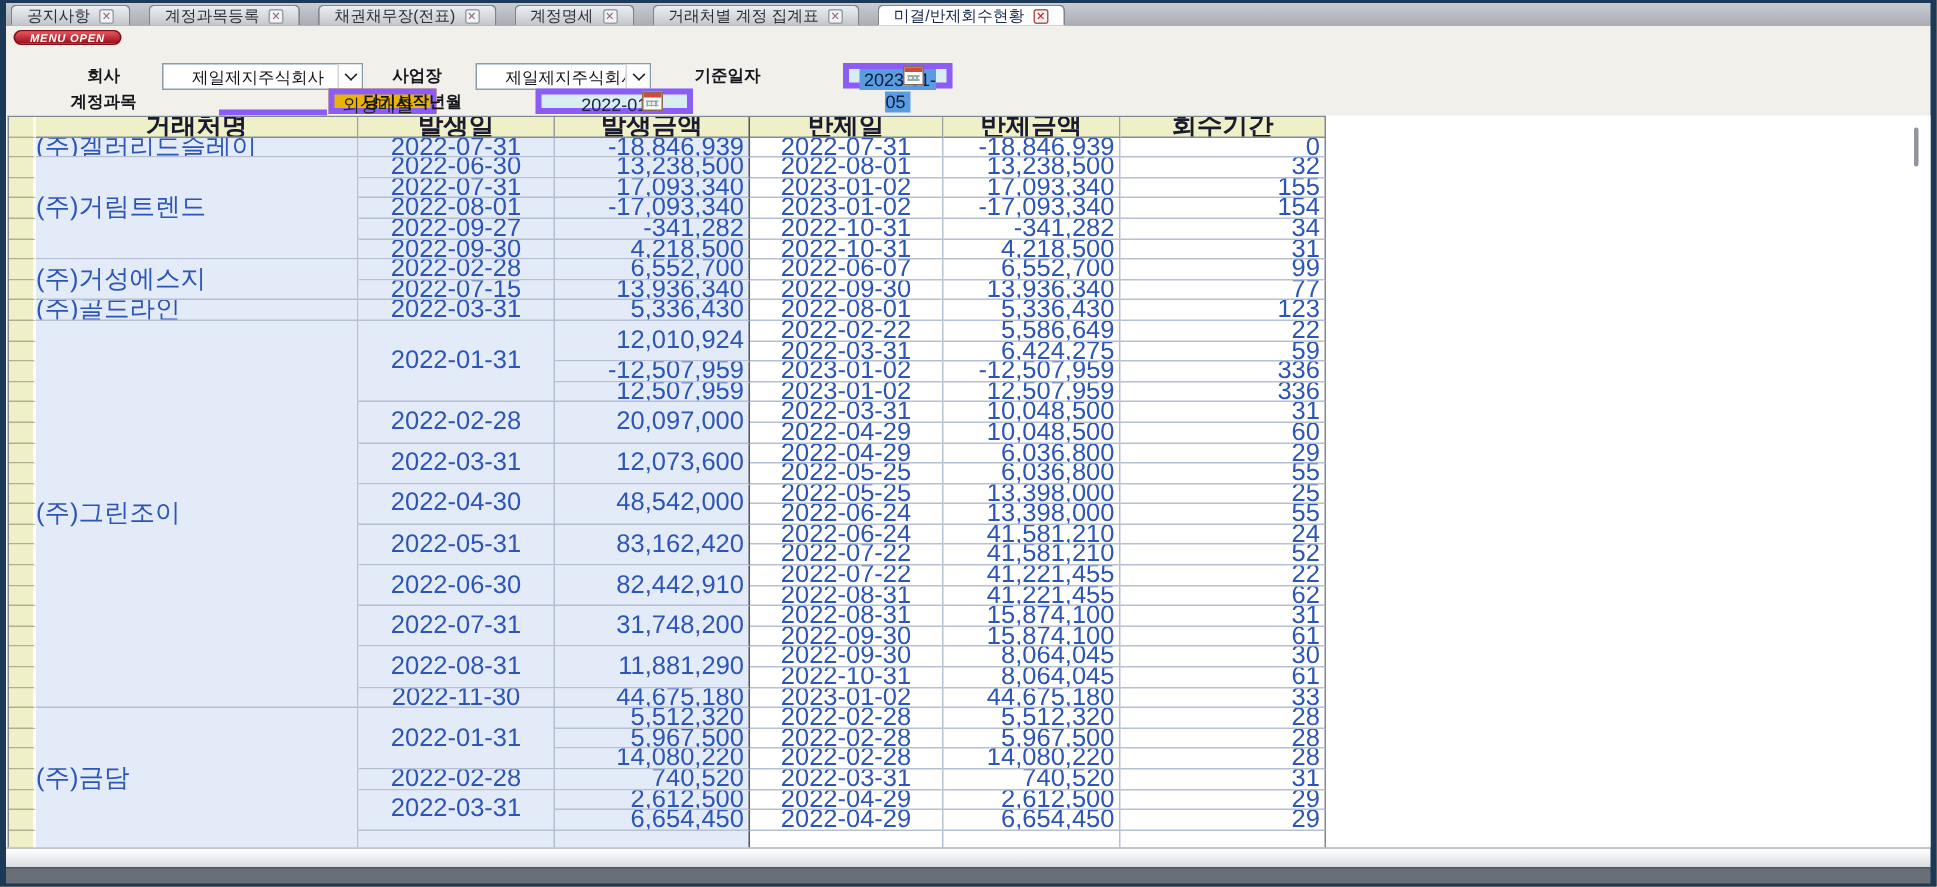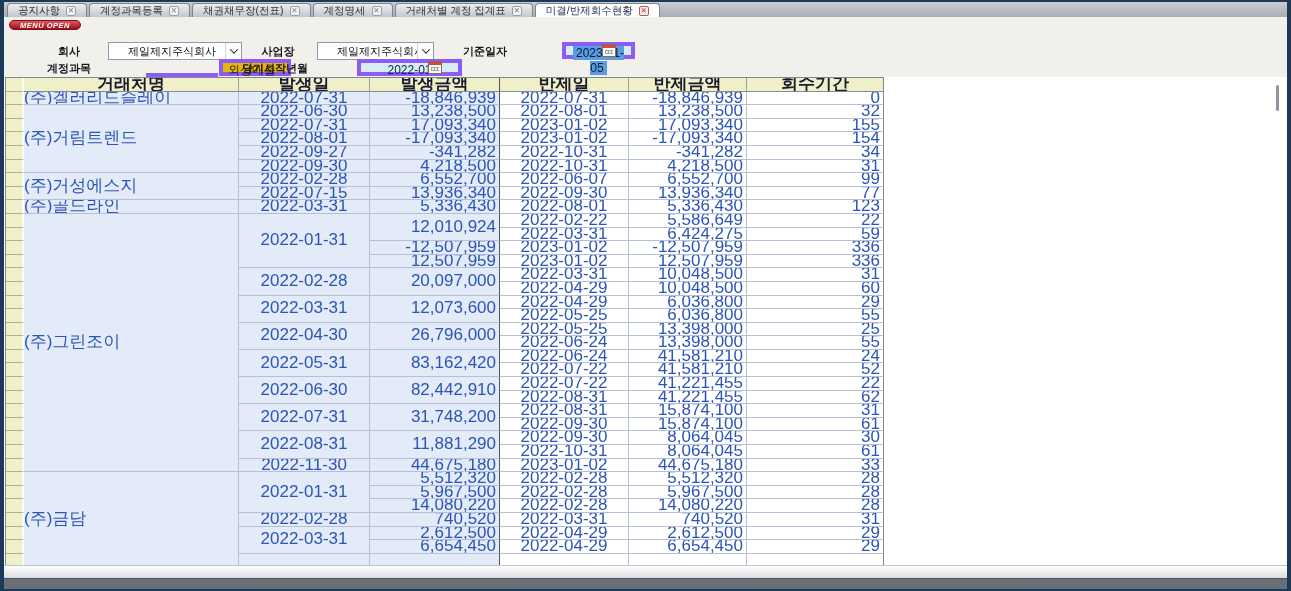--- a/index.html
+++ b/index.html
@@ -8,21 +8,21 @@
 
   .window {
     position:relative; width:1291px; height:591px;
     background:#1c3a58; overflow:hidden;
   }
 
   
   .tabbar {
     position:absolute; top:2px; left:4px; right:4px; height:15px;
     background:linear-gradient(#c9cdd2,#a9adb4);
-    display:flex; align-items:flex-end; padding-left:3px; gap:2px;
+    display:flex; align-items:flex-end; padding-left:3px; gap:12px;
   }
   .tab {
     height:14px; display:flex; align-items:center; justify-content:center; gap:6px;
     border:1px solid #7d848c; border-bottom:none; border-radius:4px 4px 0 0;
     background:linear-gradient(#eceef1,#c2c6cb);
     font-size:10.5px; color:#2b3036; padding:0 10px; cursor:default; flex:none;
   }
   .tab.active { background:#ffffff; color:#16294e; }
   .tab-close {
     width:10px; height:10px; border:1px solid #9aa0aa; border-radius:2px;
@@ -322,21 +322,21 @@
             </tr>
             <tr>
               <td class="sel"></td>
               <td class="set-date">2022-05-25</td>
               <td class="set-amt">6,036,800</td>
               <td class="days">55</td>
             </tr>
             <tr>
               <td class="sel"></td>
               <td class="occ-date" rowspan="2">2022-04-30</td>
-              <td class="occ-amt" rowspan="2">26,796,000</td>
+              <td class="occ-amt" rowspan="2">48,542,000</td>
               <td class="set-date">2022-05-25</td>
               <td class="set-amt">13,398,000</td>
               <td class="days">25</td>
             </tr>
             <tr>
               <td class="sel"></td>
               <td class="set-date">2022-06-24</td>
               <td class="set-amt">13,398,000</td>
               <td class="days">55</td>
             </tr>

